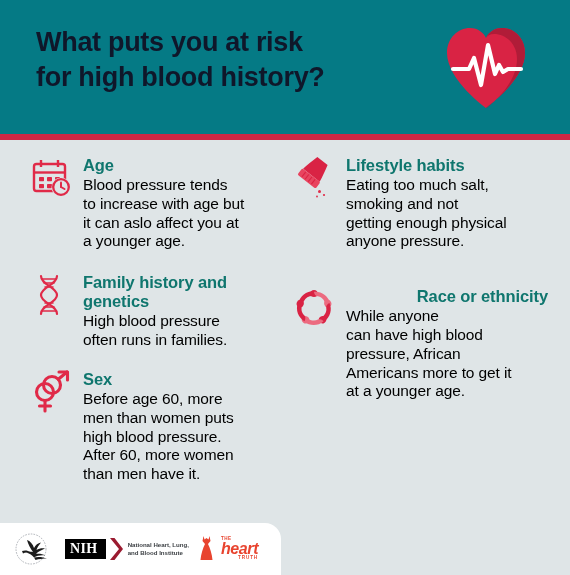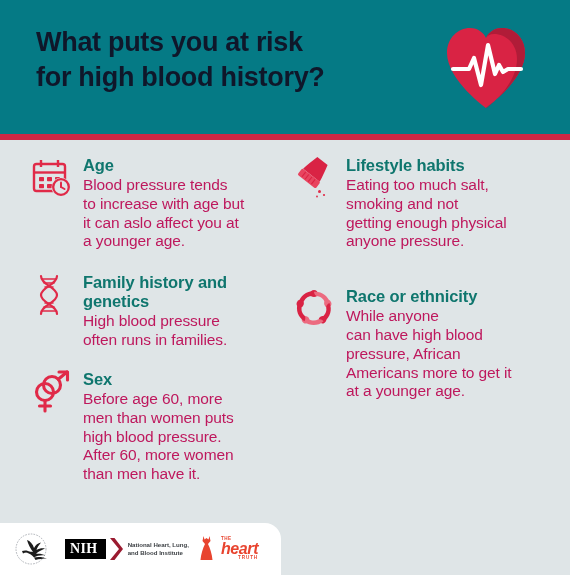--- a/index.html
+++ b/index.html
@@ -94,34 +94,34 @@
 
   .item-title {
     color: #0f766e;
     font-size: 16.5px;
     font-weight: bold;
     line-height: 1.16;
     margin: 0 0 1px 0;
     letter-spacing: -0.1px;
   }
   .item-body {
-    color: #be185d;
+    color: #000000;
     font-size: 15.5px;
     line-height: 1.21;
     letter-spacing: -0.1px;
   }
   .item-body .line { display: block; white-space: nowrap; }
 
   
   .item-age          { margin-top: 16px;  margin-bottom: 22px; }
   .item-family       { margin-bottom: 20px; }
   .item-sex          { margin-bottom: 0; }
   .item-lifestyle    { margin-top: 16px;  margin-bottom: 36px; }
   .item-race         { margin-bottom: 0; }
-  .item-race .item-title { margin-top: 14px; }
+  .item-race .item-title { margin-top: 14px; text-align: right; }
 
   
   .footer-bar {
     position: absolute;
     left: 0;
     top: 523px;
     width: 281px;
     height: 52px;
     background: #ffffff;
     border-top-right-radius: 16px;

